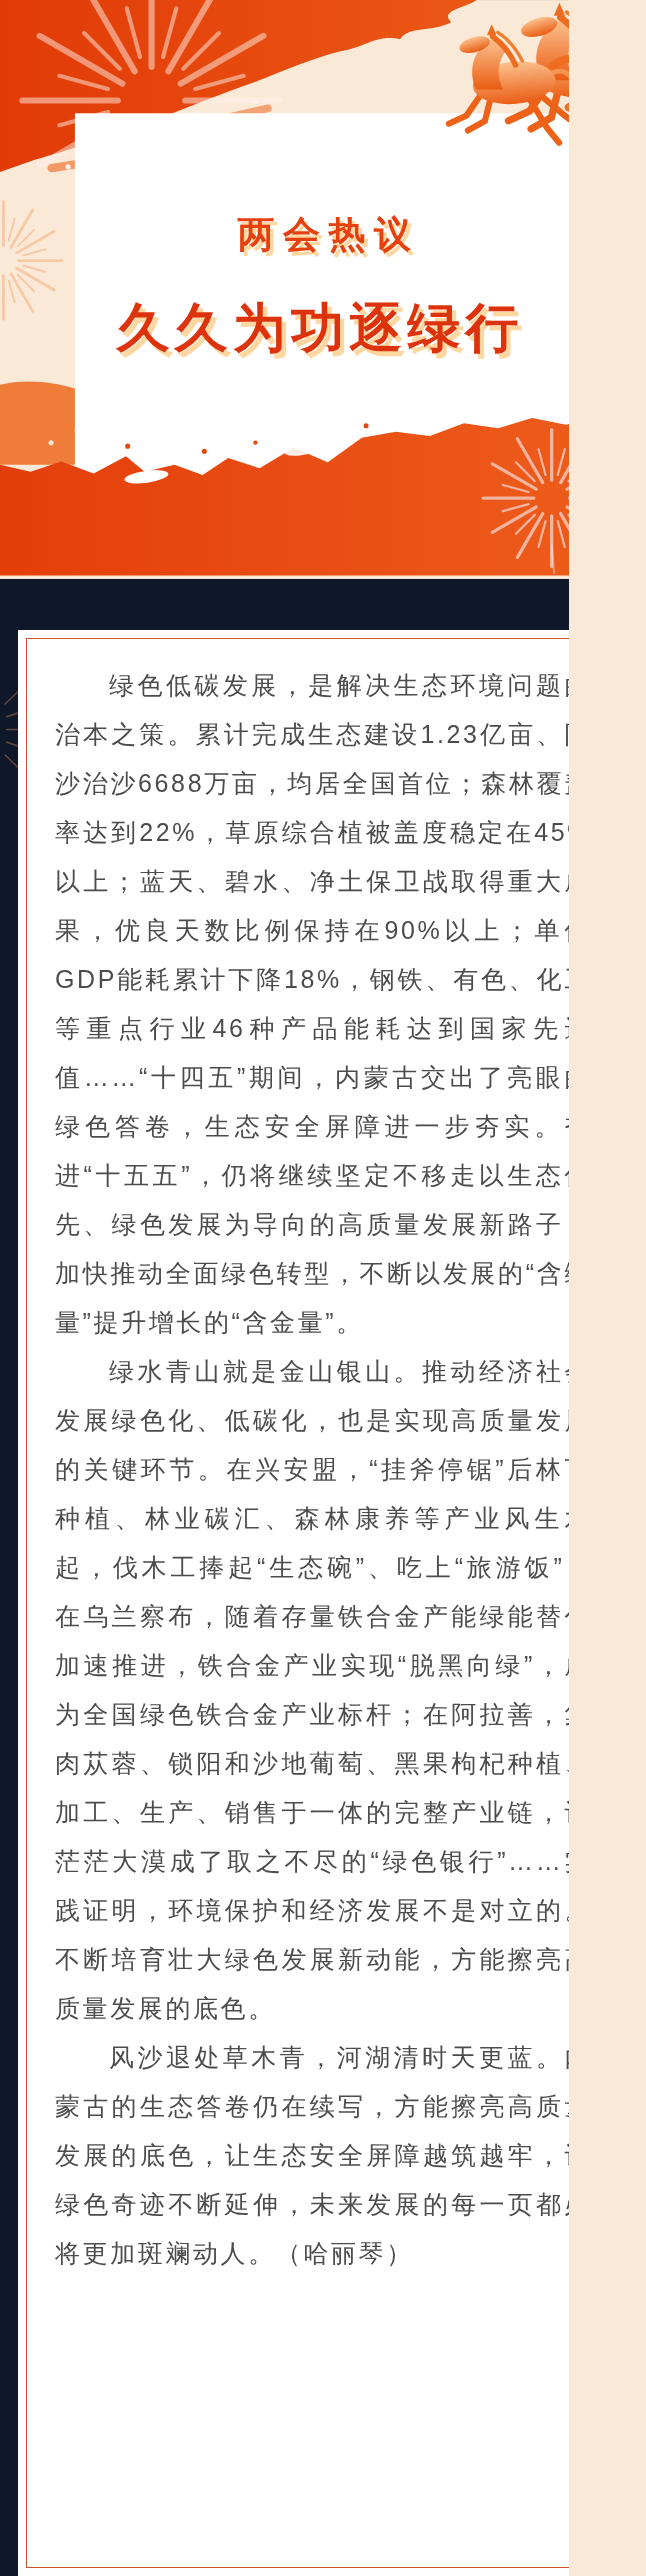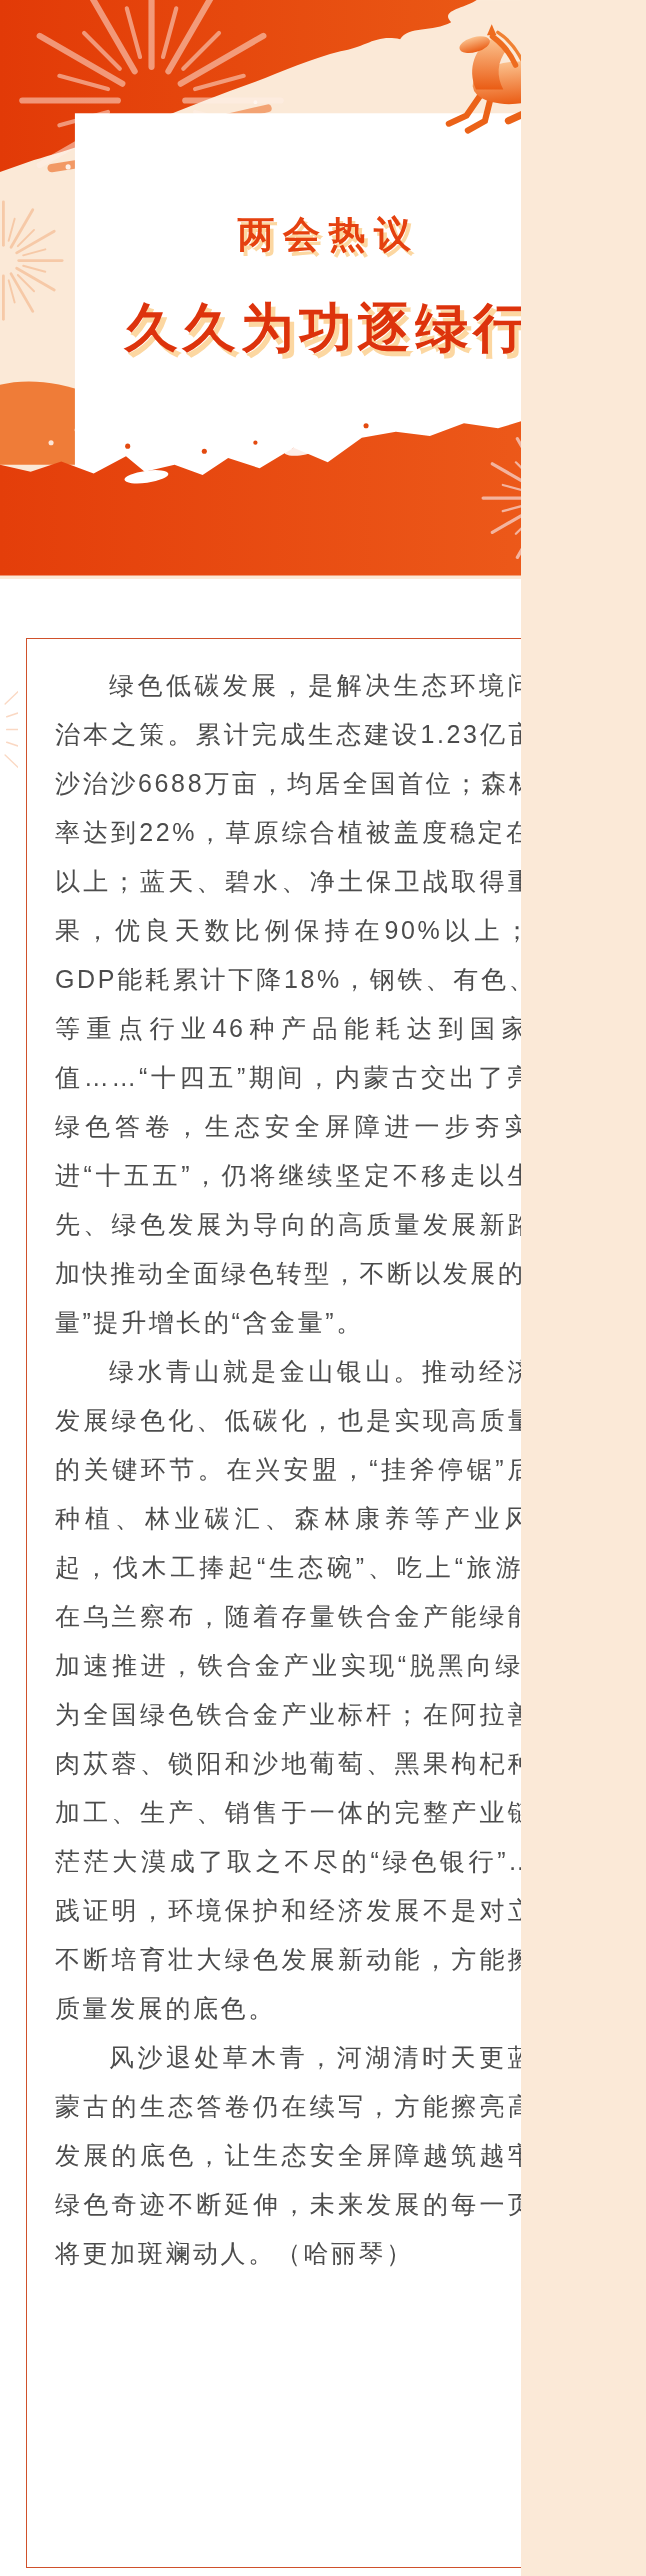--- a/index.html
+++ b/index.html
@@ -1,23 +1,23 @@
 <!DOCTYPE html>
 <html style="font-size:13.6px"><head>
 <meta charset="utf-8">
 <style>
   html,body{margin:0;padding:0;background:#fbe9d7;}
-  .page{position:relative;width:521px;height:2576px;overflow:hidden;
-        background:#ffffff;font-family:"Liberation Sans",sans-serif;}
+  .page{position:relative;width:569px;height:2576px;overflow:hidden;
+        background:#0f172a;font-family:"Liberation Sans",sans-serif;}
   .header-art{position:absolute;top:0;left:0;z-index:0;display:block;}
   .side-art{position:absolute;left:0;top:674px;z-index:0;display:block;}
   .badge{position:absolute;left:75px;top:215px;width:507px;text-align:center;
          font-size:37px;font-weight:900;letter-spacing:8.5px;color:#e5410f;
          text-shadow:3.4px 4.3px 0 #fcd7a1;z-index:2;line-height:1.1;}
-  .main-title{position:absolute;left:47px;top:299px;width:562px;text-align:center;
+  .main-title{position:absolute;left:39px;top:299px;width:562px;text-align:center;
          font-size:53px;font-weight:900;letter-spacing:5.1px;color:#dd330c;
          text-shadow:4.3px 5.1px 0 #fcd7a1;z-index:2;line-height:1.1;}
   .panel{position:absolute;left:18px;top:630px;width:611px;height:1946px;
          background:#ffffff;z-index:1;}
   .panel-border{position:absolute;left:7.7px;right:7.7px;top:7.7px;bottom:7.7px;
          border:1.7px solid #d0512b;pointer-events:none;}
   .article{position:absolute;left:37px;right:37px;top:31px;
          color:#4c4c4c;font-size:25px;line-height:49px;letter-spacing:2.6px;
          text-align:justify;}
   .article p{margin:0;text-indent:54px;}

